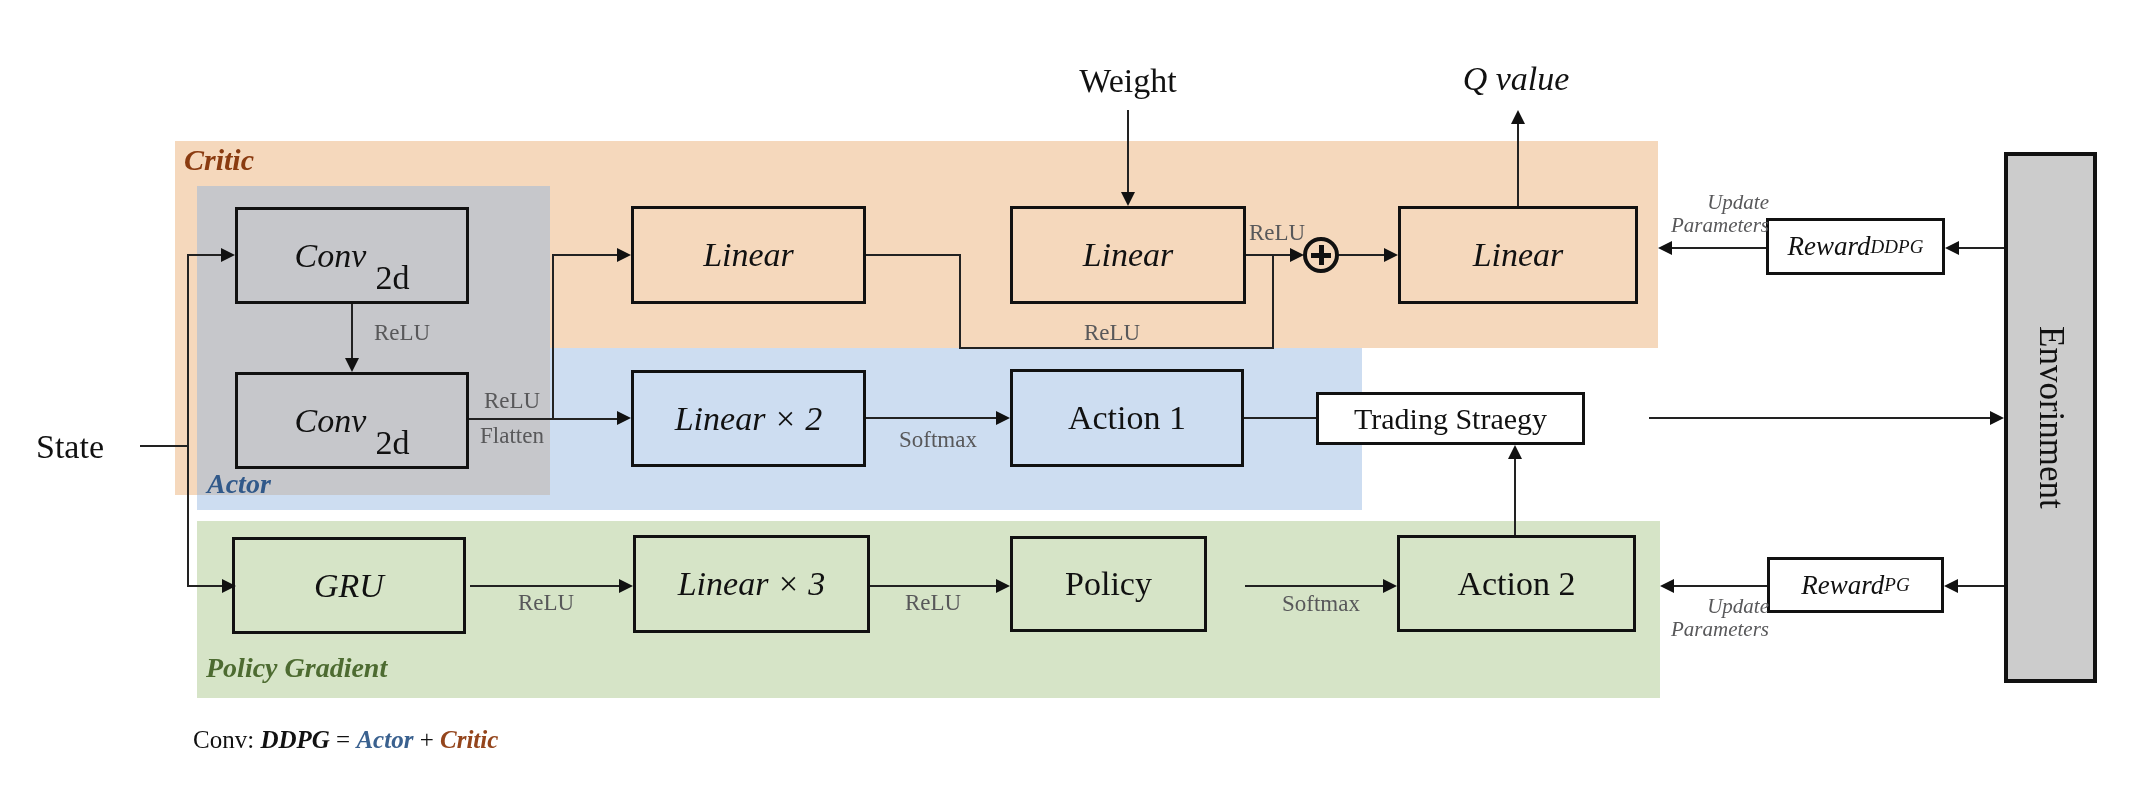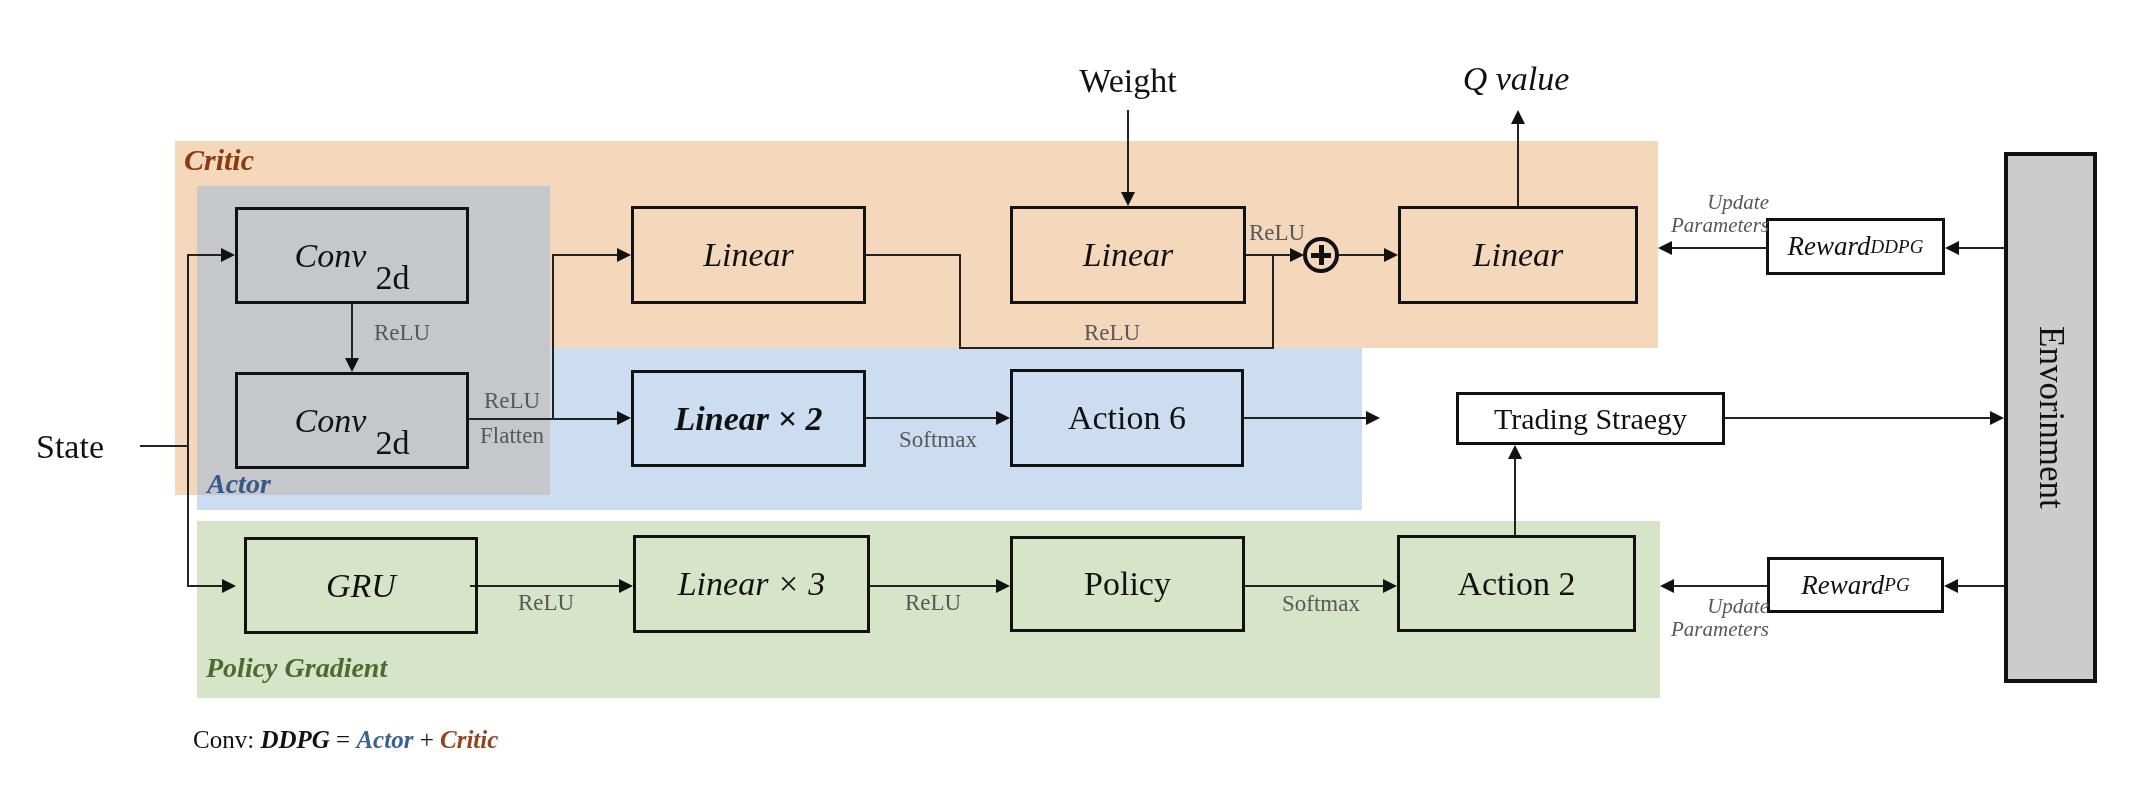--- a/index.html
+++ b/index.html
@@ -106,27 +106,27 @@
     <span class="italic">Conv</span>
     <span class="roman">2d</span>
   </div>
   <div class="node" style="left:235px;top:372px;width:234px;height:97px;">
     <span class="italic">Conv</span>
     <span class="roman">2d</span>
   </div>
   <div class="node italic" style="left:631px;top:206px;width:235px;height:98px;">Linear</div>
   <div class="node italic" style="left:1010px;top:206px;width:236px;height:98px;">Linear</div>
   <div class="node italic" style="left:1398px;top:206px;width:240px;height:98px;">Linear</div>
-  <div class="node italic" style="left:631px;top:370px;width:235px;height:97px;font-weight:bold;">Linear × 2</div>
-  <div class="node" style="left:1010px;top:369px;width:234px;height:98px;">Action 6</div>
-  <div class="node italic" style="left:244px;top:537px;width:234px;height:97px;">GRU</div>
+  <div class="node italic" style="left:631px;top:370px;width:235px;height:97px;">Linear × 2</div>
+  <div class="node" style="left:1010px;top:369px;width:234px;height:98px;">Action 1</div>
+  <div class="node italic" style="left:232px;top:537px;width:234px;height:97px;">GRU</div>
   <div class="node italic" style="left:633px;top:535px;width:237px;height:98px;">Linear × 3</div>
-  <div class="node" style="left:1010px;top:536px;width:235px;height:96px;">Policy</div>
+  <div class="node" style="left:1010px;top:536px;width:197px;height:96px;">Policy</div>
   <div class="node" style="left:1397px;top:535px;width:239px;height:97px;">Action 2</div>
-  <div class="node" style="left:1456px;top:392px;width:269px;height:53px;background:#ffffff;font-size:30px;">Trading Straegy</div>
+  <div class="node" style="left:1316px;top:392px;width:269px;height:53px;background:#ffffff;font-size:30px;">Trading Straegy</div>
 
   <div class="plus-circle">
     <div class="ph"></div>
     <div class="pv"></div>
   </div>
 
   <div class="reward-box" style="left:1766px;top:218px;width:179px;height:57px;">
     <span>Reward</span>
       <sub>DDPG</sub>
   </div>

